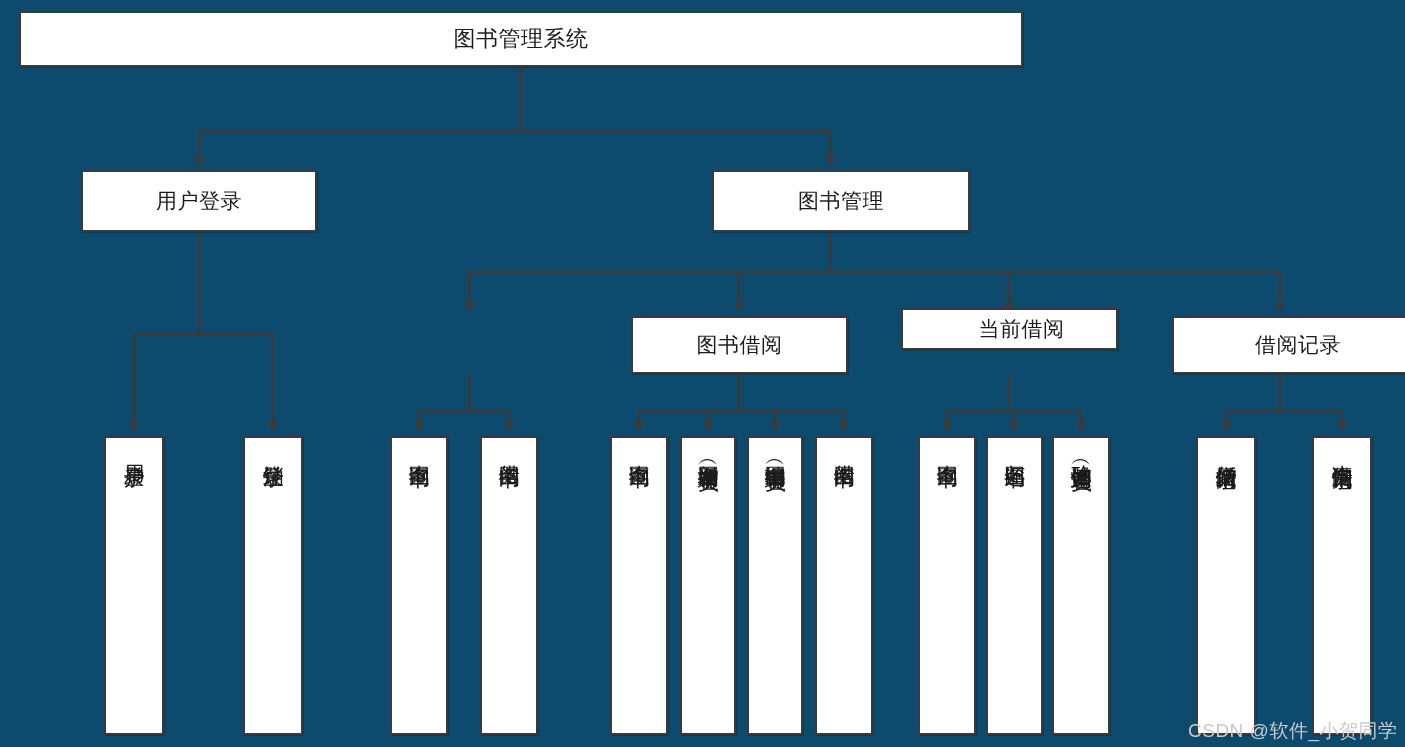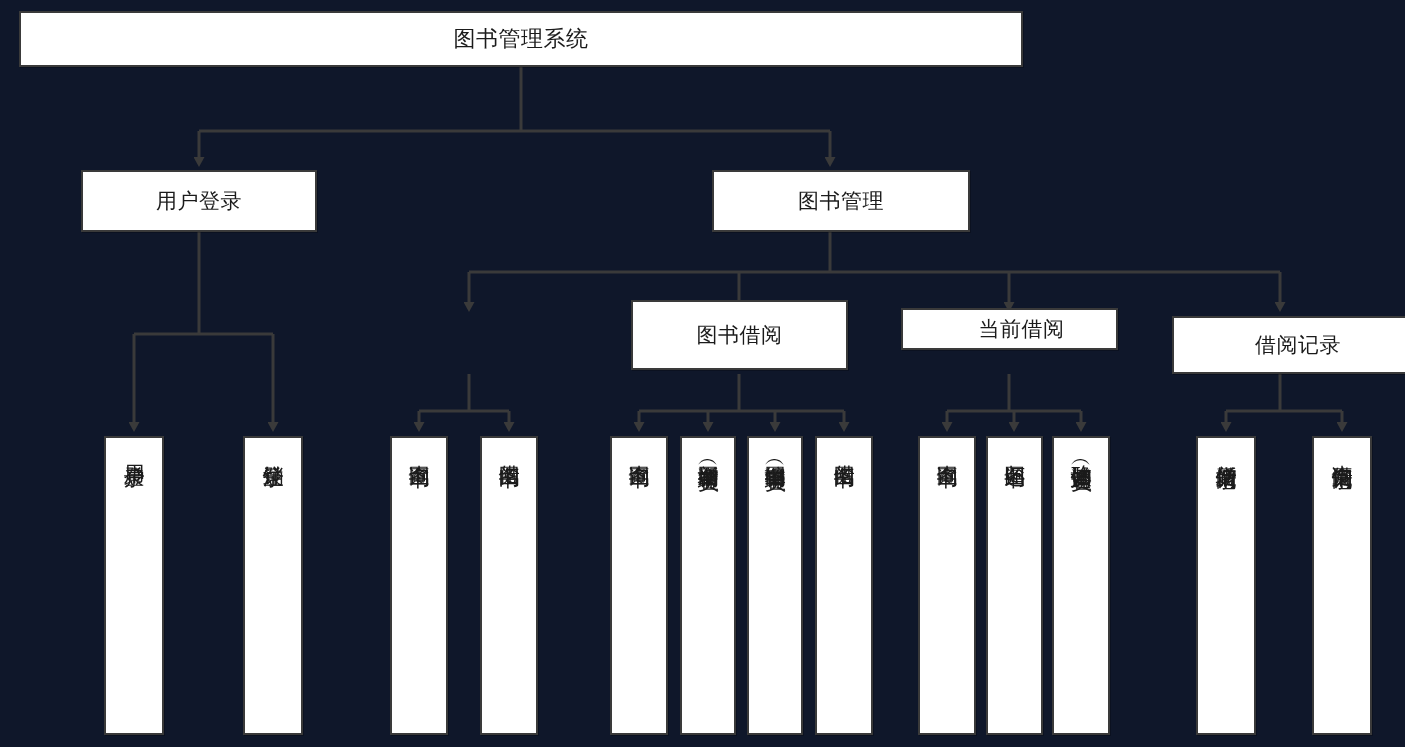--- a/index.html
+++ b/index.html
@@ -67,21 +67,21 @@
     position: absolute;
     font-size: 19px;
     color: #c9c9c9;
     white-space: nowrap;
     letter-spacing: 0.5px;
   }
 </style>
 </head>
 <body>
 
-<div id="canvas" style="background: #0f172a;">
+<div id="canvas" style="background: #0c4a6e;">
 
   <svg id="connectors" viewBox="0 0 1405 747" xmlns="http://www.w3.org/2000/svg">
     <defs>
       <marker id="arrow" markerWidth="10" markerHeight="11" refX="1" refY="5.5" orient="auto" markerUnits="userSpaceOnUse">
         <path d="M0,0 L10,5.5 L0,11 z" fill="#3a3a3a"></path>
       </marker>
     </defs>
     <g fill="none" stroke="#3a3a3a" stroke-width="3" stroke-linecap="butt">
 
       <path d="M521,67 L521,131"></path>
@@ -130,21 +130,21 @@
     <span class="node-label">图书管理系统</span>
   </div>
 
   <div class="node horiz" style="left: 81px; top: 170px; width: 236px; height: 62px; border-color: rgb(58, 58, 58); background: rgb(255, 255, 255); color: rgb(27, 27, 27);">
     <span class="node-label">用户登录</span>
   </div>
   <div class="node horiz" style="left: 712px; top: 170px; width: 258px; height: 62px; border-color: rgb(58, 58, 58); background: rgb(255, 255, 255); color: rgb(27, 27, 27);">
     <span class="node-label">图书管理</span>
   </div>
 
-  <div class="node horiz" style="left: 631px; top: 300px; width: 217px; height: 70px; border-color: rgb(58, 58, 58); background: rgb(255, 255, 255); color: rgb(27, 27, 27);">
+  <div class="node horiz" style="left: 631px; top: 316px; width: 217px; height: 58px; border-color: rgb(58, 58, 58); background: rgb(255, 255, 255); color: rgb(27, 27, 27);">
     <span class="node-label">图书借阅</span>
   </div>
   <div class="node horiz" style="left: 901px; top: 308px; width: 217px; height: 42px; border-color: rgb(58, 58, 58); background: rgb(255, 255, 255); color: rgb(27, 27, 27); padding-left: 24px;">
     <span class="node-label">当前借阅</span>
   </div>
   <div class="node horiz" style="left: 1172px; top: 316px; width: 252px; height: 58px; border-color: rgb(58, 58, 58); background: rgb(255, 255, 255); color: rgb(27, 27, 27);">
     <span class="node-label">借阅记录</span>
   </div>
 
   <div class="node vert" style="left: 104px; top: 436px; width: 60px; height: 299px; border-color: rgb(58, 58, 58); background: rgb(255, 255, 255); color: rgb(27, 27, 27);">
@@ -180,14 +180,15 @@
   <div class="node vert" style="left: 1052px; top: 436px; width: 58px; height: 299px; border-color: rgb(58, 58, 58); background: rgb(255, 255, 255); color: rgb(27, 27, 27);">
     <span class="node-label">确认归还（管理员）</span>
   </div>
   <div class="node vert" style="left: 1196px; top: 436px; width: 60px; height: 299px; border-color: rgb(58, 58, 58); background: rgb(255, 255, 255); color: rgb(27, 27, 27);">
     <span class="node-label">新增借阅记录</span>
   </div>
   <div class="node vert" style="left: 1312px; top: 436px; width: 60px; height: 299px; border-color: rgb(58, 58, 58); background: rgb(255, 255, 255); color: rgb(27, 27, 27);">
     <span class="node-label">查询借阅记录</span>
   </div>
 
+  <div class="watermark" style="left: 1188px; top: 718px; color: rgb(201, 201, 201);">CSDN @软件_小贺同学</div>
 
 </div>
 
 </body></html>

